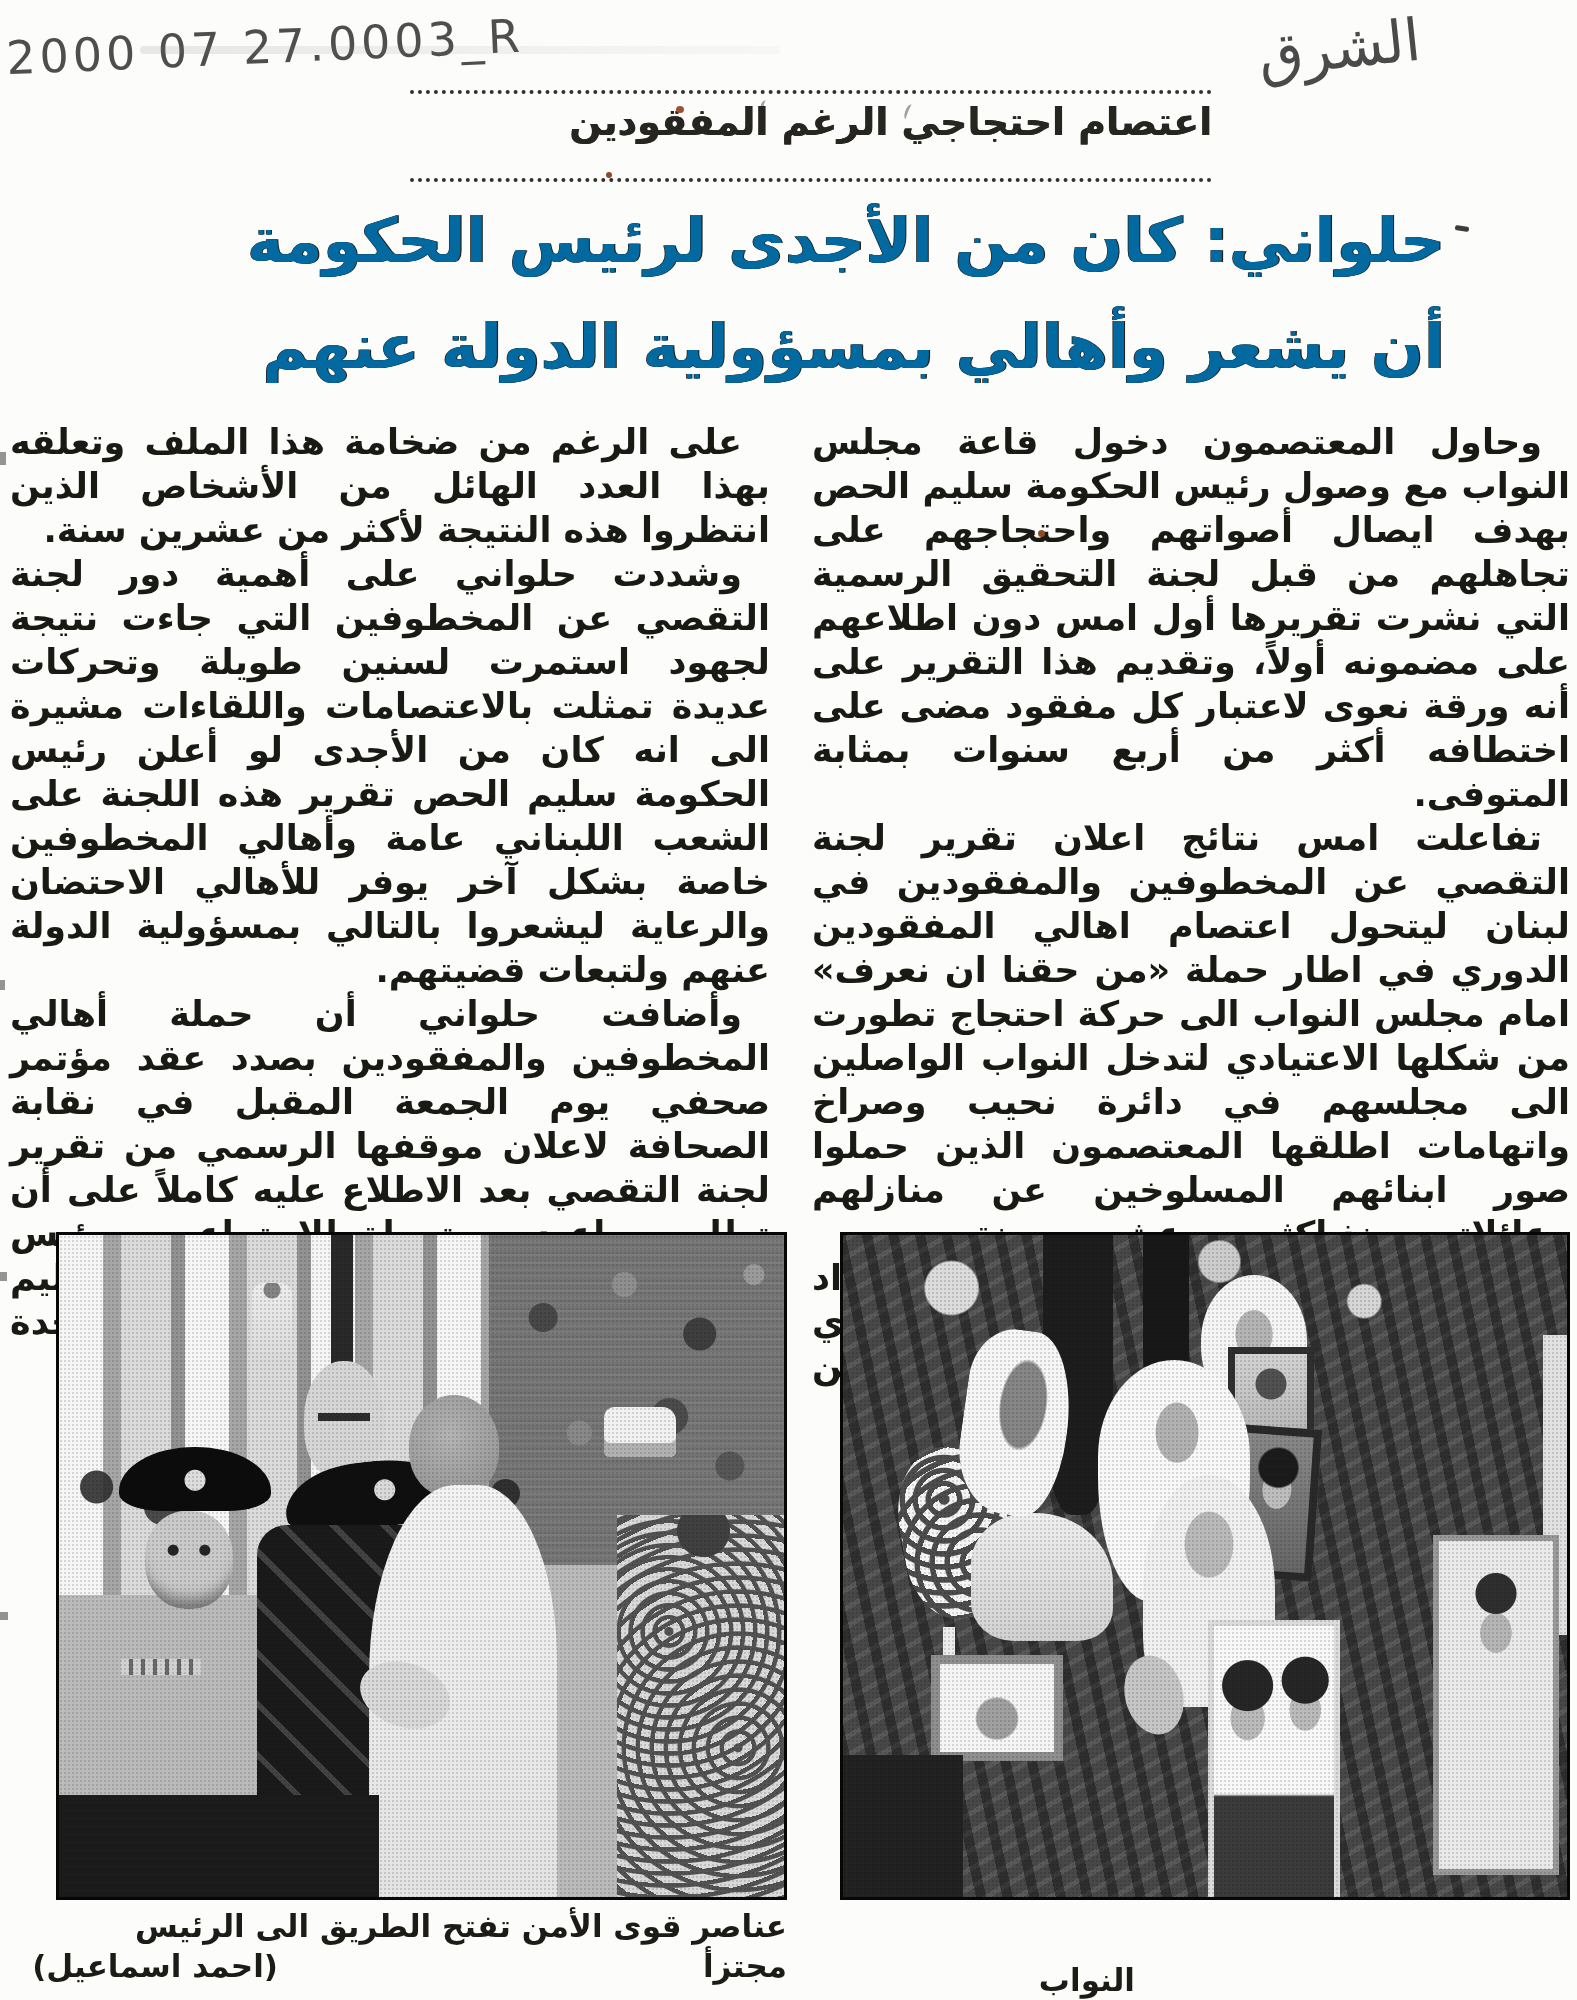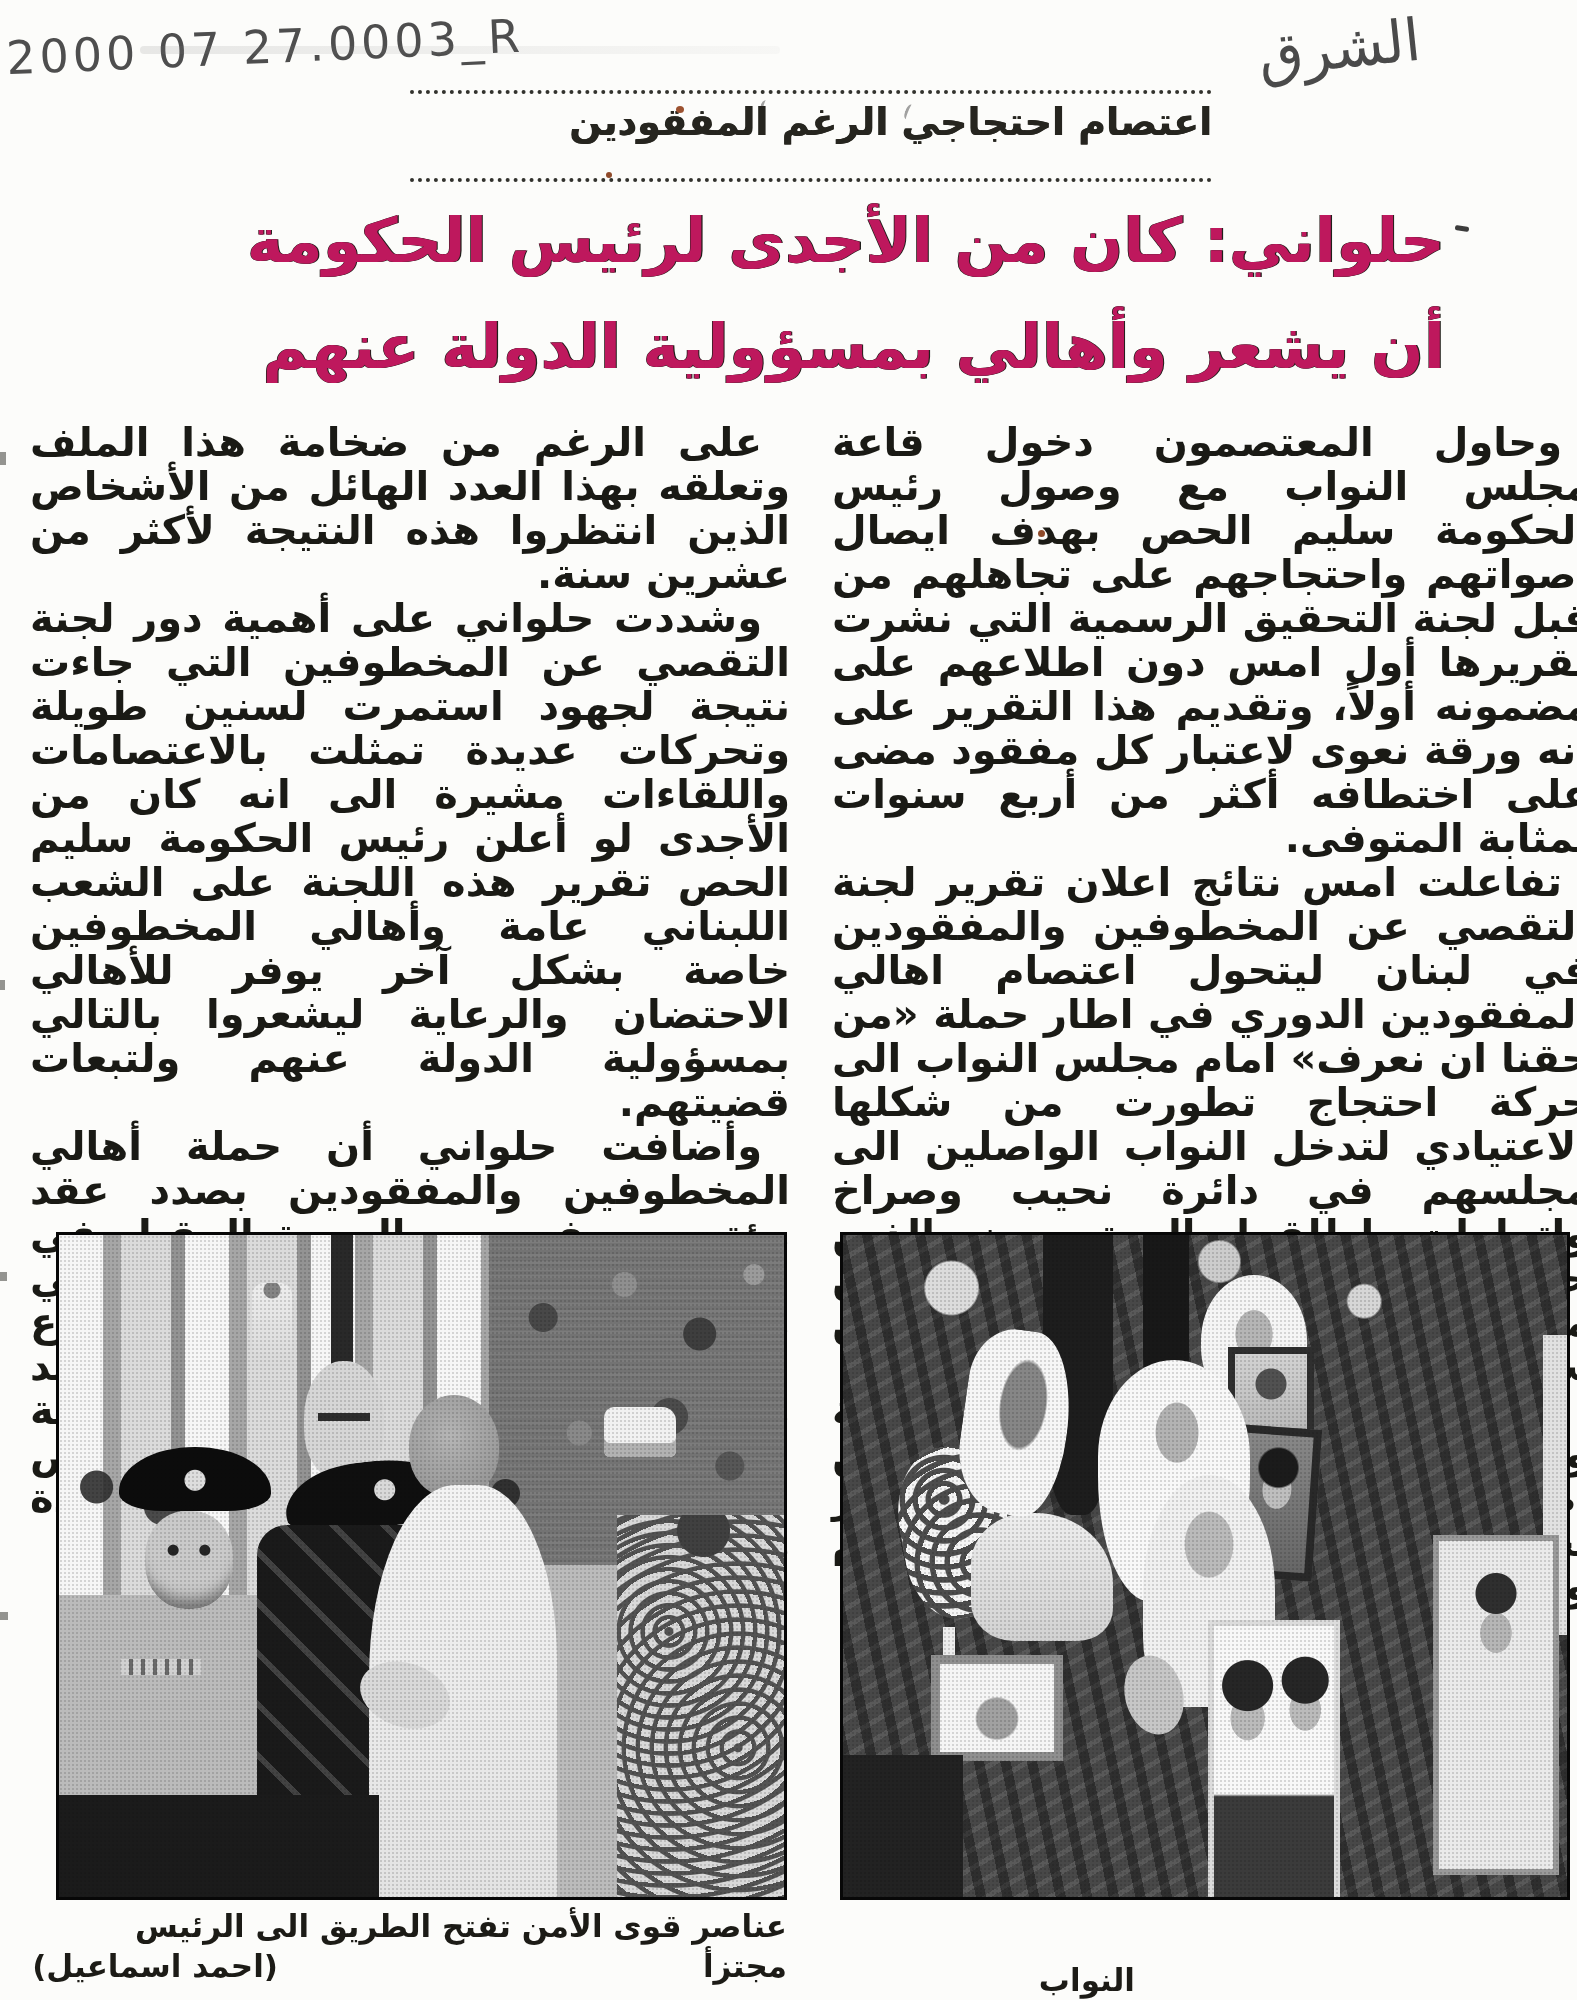--- a/index.html
+++ b/index.html
@@ -37,30 +37,30 @@
   #rule-bottom { top:178px; }
   #kicker {
     position:absolute; top:100px; right:365px;
     direction:rtl; white-space:nowrap;
     font-size:38px; font-weight:bold; color:#26251f;
     text-shadow:.6px 0 0 #26251f;
   }
   #headline {
     position:absolute; top:188px; right:132px;
     direction:rtl; text-align:right;
-    font-size:62px; line-height:106px; font-weight:bold; color:#be185d;
+    font-size:62px; line-height:106px; font-weight:bold; color:#0369a1;
     white-space:nowrap;
     text-shadow:1.1px 0 0 #21201b, -0.6px 0 0 #21201b;
   }
 
   
   .col {
     position:absolute; top:420px;
     direction:rtl; text-align:justify;
-    font-size:40px; line-height:44px; font-weight:bold; color:#1a1a15;margin-left:20px;
+    font-size:35px; line-height:44px; font-weight:bold; color:#1a1a15;
   }
   #col-right { left:812px; width:758px; }
   #col-left  { left:10px;  width:760px; }
   .col p { margin:0; text-indent:28px; }
 
   
   .photo {
     position:absolute; top:1232px; height:668px; overflow:hidden;
     border:3px solid #0d0d0c; background:#b9b7ad;
     filter:grayscale(1) contrast(1.05) brightness(1.01);

